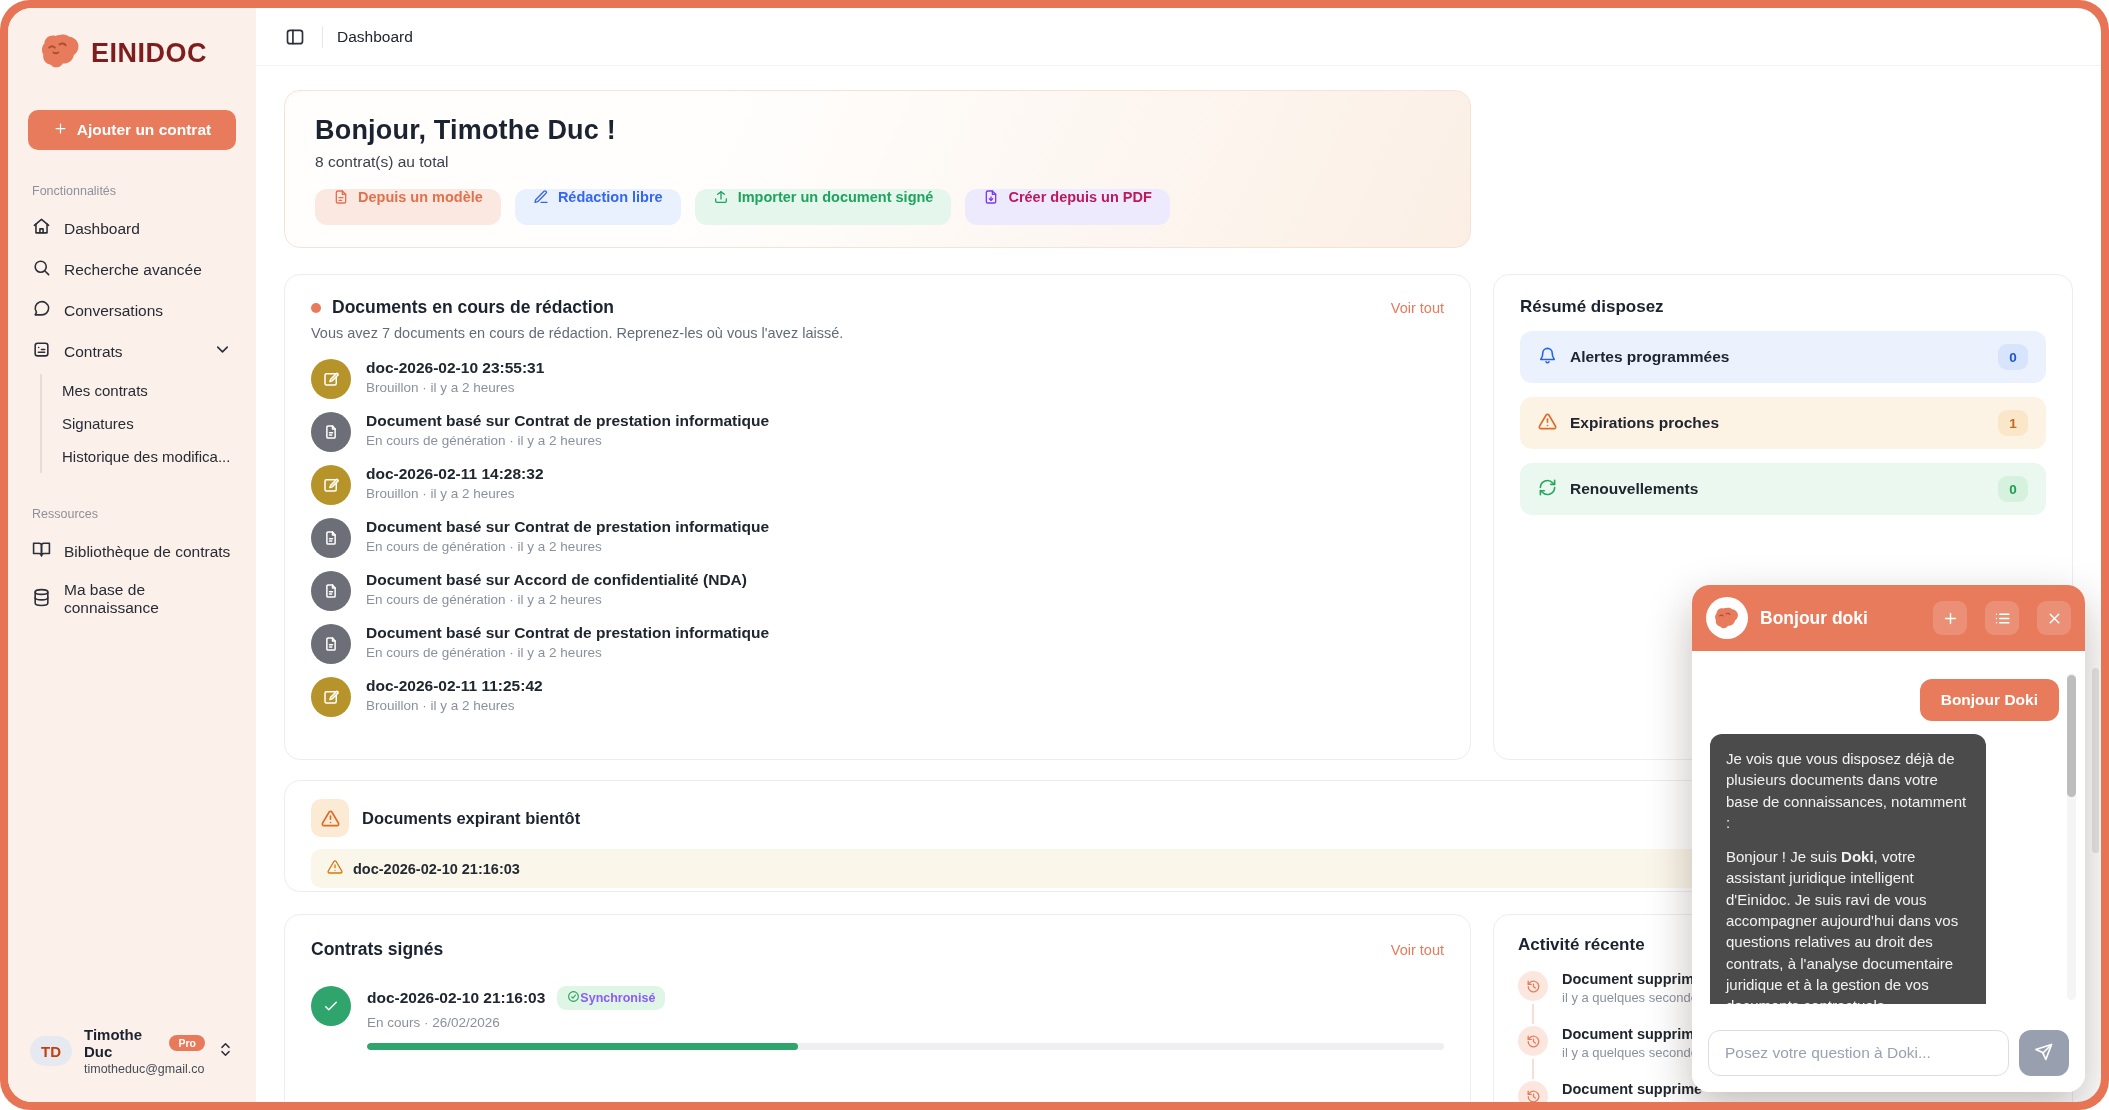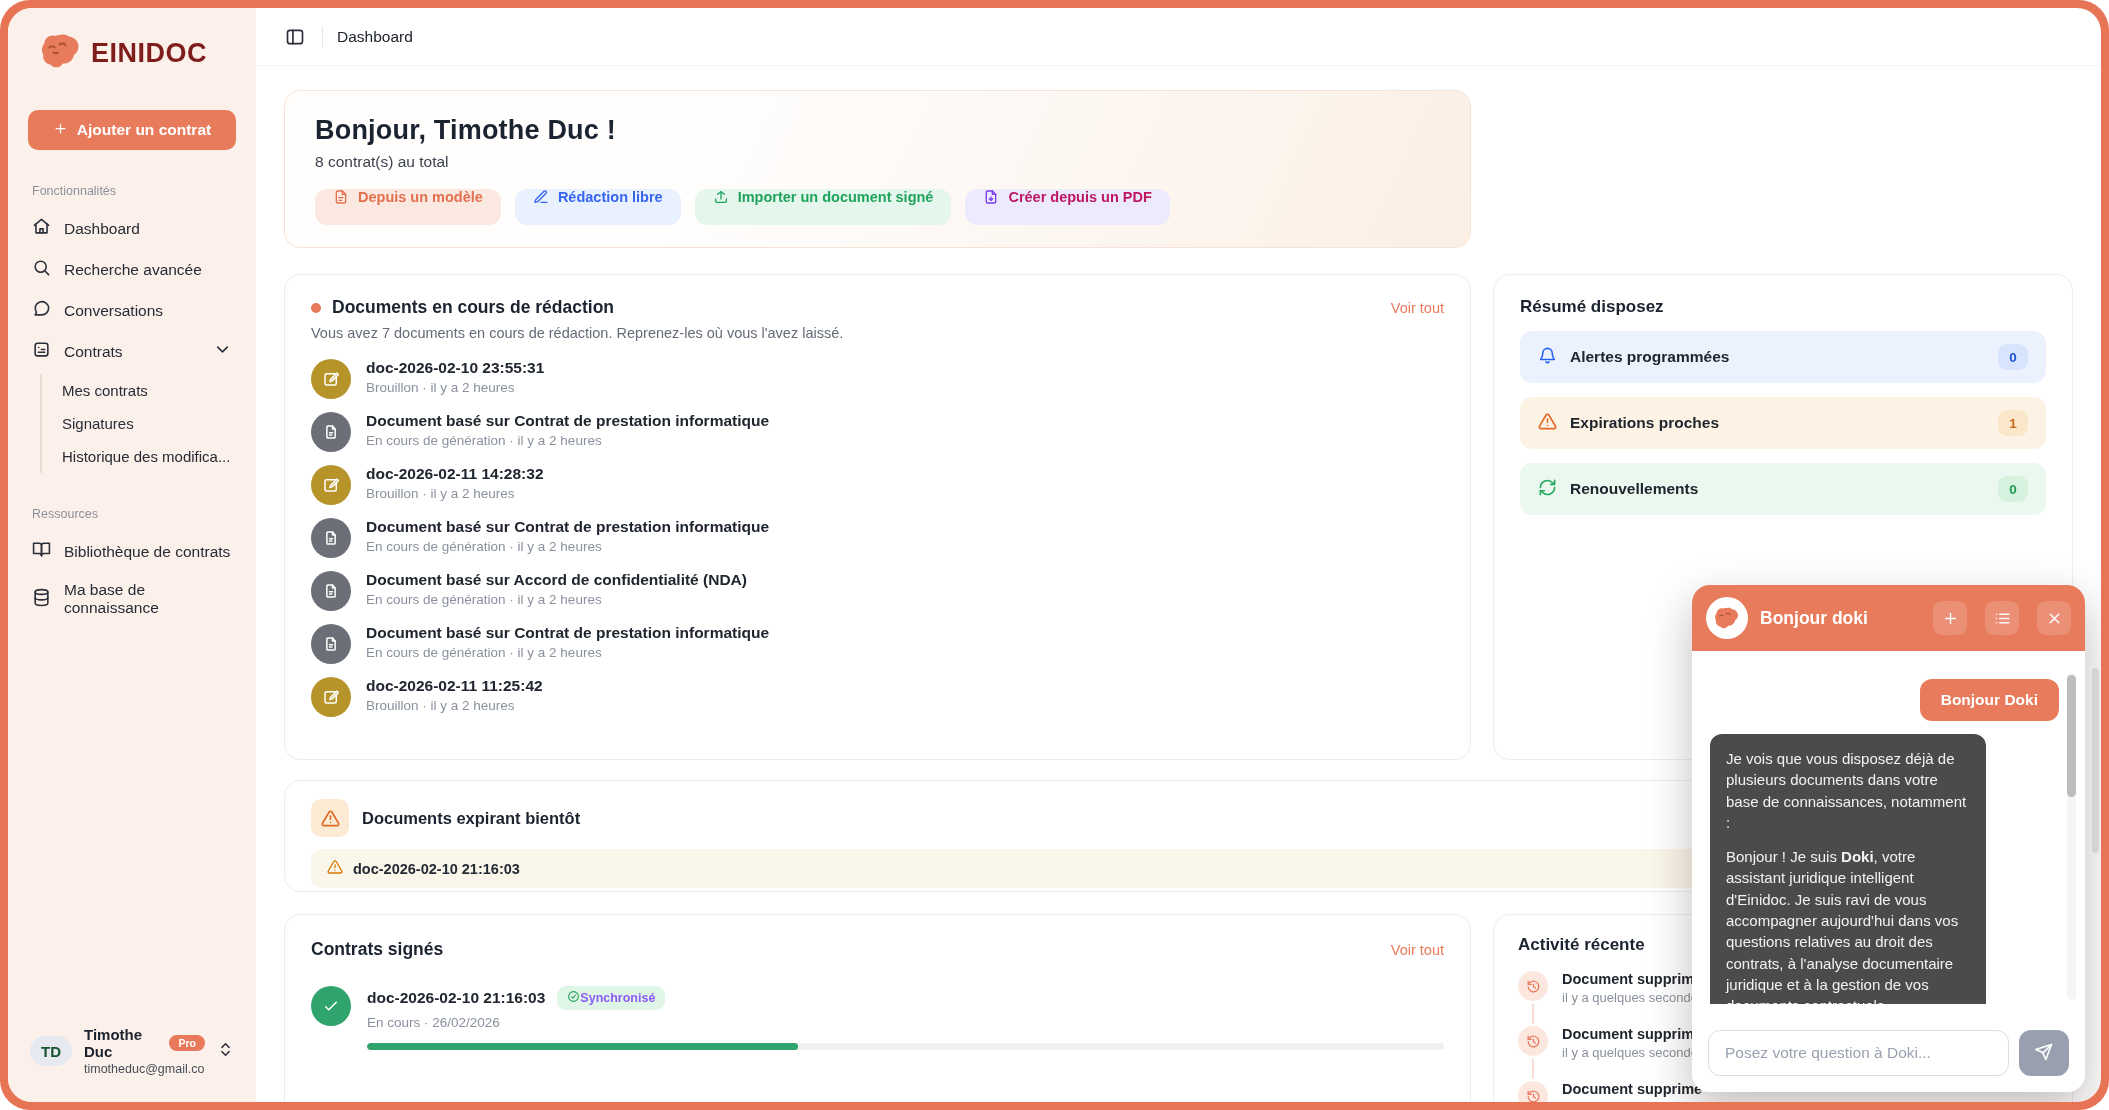--- a/index.html
+++ b/index.html
@@ -15,21 +15,21 @@
              font-size:15.5px; font-weight:600; display:flex; align-items:center; justify-content:center; gap:9px; cursor:pointer;
              font-family:inherit; }
   .side-label { margin:34px 4px 10px; font-size:12.5px; color:#8D919B; }
   .side-label.second { margin-top:30px; }
   .nav-item { display:flex; align-items:center; gap:13px; padding:9px 4px; font-size:15.5px; color:#262B35; cursor:pointer; border-radius:8px; }
   .nav-item .grow { flex:1; }
   .nav-item svg { width:19px; height:19px; stroke:#2A2F3A; }
   .sub-list { margin:2px 0 4px 12px; border-left:2px solid #E9DCD2; padding-left:20px; }
   .sub-item { padding:8px 0; font-size:15px; color:#262B35; cursor:pointer; }
   .user-row { margin-top:auto; display:flex; align-items:center; gap:12px; cursor:pointer; padding:4px 2px; }
-  .avatar { width:42px; height:30px; border-radius:20px; background:#E6E9F0; color:#14532d; font-weight:700; font-size:15px;
+  .avatar { width:42px; height:30px; border-radius:20px; background:#E6E9F0; color:#c2410c; font-weight:700; font-size:15px;
             display:flex; align-items:center; justify-content:center; }
   .user-meta { flex:1; min-width:0; }
   .user-line1 { display:flex; align-items:center; gap:7px; }
   .user-name { font-size:15px; font-weight:700; color:#1B2230; }
   .pro-badge { background:#E8795A; color:#fff; font-size:10.5px; font-weight:700; padding:2px 9px; border-radius:8px; }
   .user-email { font-size:12.5px; color:#454C58; margin-top:2px; white-space:nowrap; overflow:hidden; }
 
   
   .main { flex:1; display:flex; flex-direction:column; min-width:0; }
   .topbar { height:58px; display:flex; align-items:center; gap:14px; padding:0 26px; border-bottom:1px solid #F4F4F6; }

